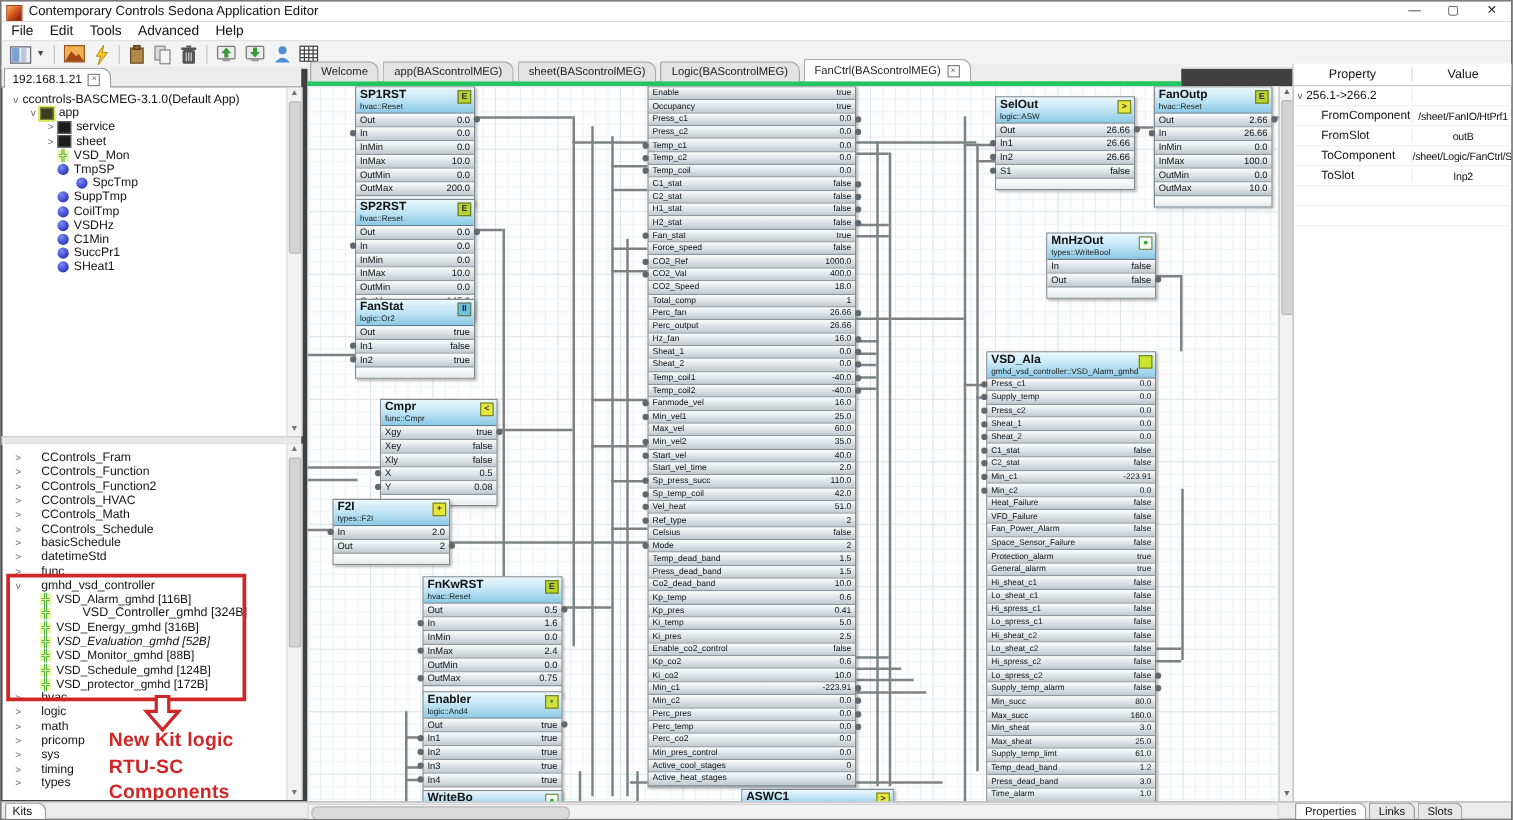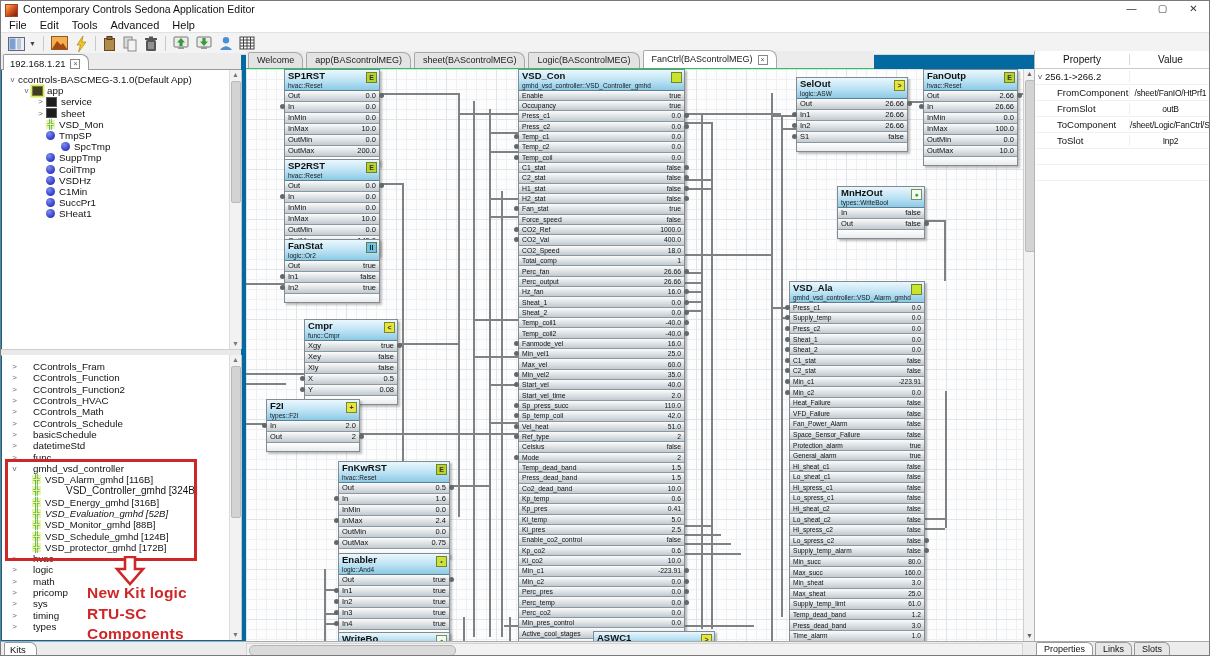--- a/index.html
+++ b/index.html
@@ -1,17 +1,17 @@
 <!DOCTYPE html>
 <html><head>
 <meta charset="utf-8">
 <style>
   html,body{margin:0;padding:0;}
   body{width:1210px;height:656px;overflow:hidden;font-family:"Liberation Sans","DejaVu Sans",sans-serif;color:#111;background:#fff;}
-  .app{position:relative;width:1210px;height:656px;box-sizing:border-box;border:1px solid #7a7a7a;background:#0369a1;overflow:hidden;}
+  .app{position:relative;width:1210px;height:656px;box-sizing:border-box;border:1px solid #7a7a7a;background:#404040;overflow:hidden;}
 
   
   .titlebar{position:absolute;top:0;left:0;right:0;height:16px;background:#fff;display:flex;align-items:center;}
   .app-icon{width:11px;height:11px;margin:2px 5px 0 4px;background:linear-gradient(135deg,#f7a14a 10%,#d95a22 45%,#8c2410 90%);border:1px solid #a34325;}
   .title-text{font-size:10.5px;line-height:16px;}
   .win-controls{margin-left:auto;display:flex;height:16px;}
   .win-btn{width:31px;height:16px;text-align:center;font-size:10px;line-height:15px;color:#333;}
   .menubar{position:absolute;top:16px;left:0;right:0;height:15px;display:flex;align-items:center;padding-left:3px;font-size:11px;background:#fff;}
   .menu-item{padding:0 8px 0 5px;}
   .toolbar{position:absolute;top:31px;left:0;right:0;height:21px;background:#f3f3f3;border-top:1px solid #e2e2e2;border-bottom:1px solid #d6d6d6;display:flex;align-items:center;padding-left:4px;}
@@ -36,21 +36,21 @@
   .vscroll{position:absolute;right:0;top:0;width:11px;height:100%;background:#f2f2f2;border-left:1px solid #dcdcdc;font-size:7px;color:#777;text-align:center;z-index:5;}
   .vscroll .arr{height:10px;line-height:10px;}
   .vscroll .thumb{position:absolute;left:1px;width:8px;background:#d3d3d3;border:1px solid #b9b9b9;border-radius:2px;}
   .kit-highlight{position:absolute;left:3px;top:104px;width:186px;height:96px;border:3px solid #cf2727;z-index:4;}
   .annot-arrow{position:absolute;left:112px;top:201px;z-index:4;}
   .annot-text{position:absolute;left:85px;top:228px;z-index:4;font-weight:bold;font-size:15.5px;line-height:20.5px;letter-spacing:.2px;}
   .bottom-strip{position:absolute;left:0;right:0;top:640px;height:16px;background:#ececec;border-top:1px solid #ababab;}
   .kits-tab{position:absolute;left:3px;top:641px;height:13px;background:#fff;border:1px solid #9a9a9a;border-bottom:none;border-radius:2px 7px 0 0;padding:0 10px 0 5px;font-size:9.5px;line-height:13px;}
 
   
-  .editor-tabstrip{position:absolute;left:245px;top:50px;width:628px;height:18px;background:#ececec;border-bottom:1px solid #22c55e;display:flex;align-items:flex-end;padding-left:2px;box-sizing:border-box;}
+  .editor-tabstrip{position:absolute;left:245px;top:50px;width:699px;height:18px;background:#ececec;border-bottom:4px solid #22c55e;display:flex;align-items:flex-end;padding-left:2px;box-sizing:border-box;}
   .etab{height:15px;line-height:15px;padding:0 8px;font-size:9px;background:#e3e3e3;border:1px solid #a8a8a8;border-bottom:none;margin-right:3px;border-radius:2px 8px 0 0;white-space:nowrap;color:#222;display:flex;gap:5px;align-items:center;}
   .etab.active{background:#fff;height:17px;line-height:17px;}
   .canvas{position:absolute;left:245px;top:68px;width:777px;height:572px;overflow:hidden;background:#fdfdfd;background-image:linear-gradient(#dfe4e8 1px,transparent 1px),linear-gradient(90deg,#dfe4e8 1px,transparent 1px),linear-gradient(#eef1f3 1px,transparent 1px),linear-gradient(90deg,#eef1f3 1px,transparent 1px);background-size:50px 50px,50px 50px,10px 10px,10px 10px;}
   .wire{position:absolute;background:#7e8284;z-index:1;}
   .block{position:absolute;z-index:2;border:1px solid #848b90;background:#eef1f2;box-shadow:1.5px 1.5px 2px rgba(70,70,70,.35);--rh:10px;--fs:7.5px;}
   .bhead{position:relative;padding:1px 3px 0;background:linear-gradient(180deg,#eaf7fd 0%,#bfe4f4 50%,#8ccae6 100%);border-bottom:1px solid #5f7f90;}
   .bname{font-weight:bold;font-size:9.5px;line-height:10.5px;white-space:nowrap;}
   .btype{font-size:6.5px;line-height:8px;color:#1a1a1a;white-space:nowrap;}
   .badge{position:absolute;top:2px;right:2px;width:9px;height:9px;line-height:9px;font-size:7px;font-weight:bold;text-align:center;border:1px solid rgba(90,100,40,.75);}
   .brow{position:relative;display:flex;justify-content:space-between;align-items:center;height:var(--rh);font-size:var(--fs);padding:0 3px;background:linear-gradient(180deg,#fbfcfc,#cdd4d9 80%,#c4cbd0);border-bottom:1px solid #8d979e;}
@@ -702,25 +702,20 @@
           </div>
           <div class="bfoot"></div>
         </div>
         <div class="block" style="left: 92px; top: 563px; width: 110px;">
           <div class="bhead">
             <div class="bname">WriteBo</div>
             <div class="badge" style="background: rgb(242, 250, 242); color: rgb(47, 174, 47);">●</div>
           </div>
         </div>
         <div class="block" style="left: 272px; top: 0px; width: 165px; --rh: 9.35px; --fs: 6.8px;">
-          <div class="bhead">
-            <div class="bname">VSD_Con</div>
-            <div class="btype">gmhd_vsd_controller::VSD_Controller_gmhd</div>
-            <div class="badge" style="background: rgb(200, 228, 44); color: rgb(51, 51, 51);"></div>
-          </div>
           <div class="brow">
             <span>Enable</span>
             <span>true</span>
           </div>
           <div class="brow">
             <span>Occupancy</span>
             <span>true</span>
           </div>
           <div class="brow">
             <span>Press_c1</span>

